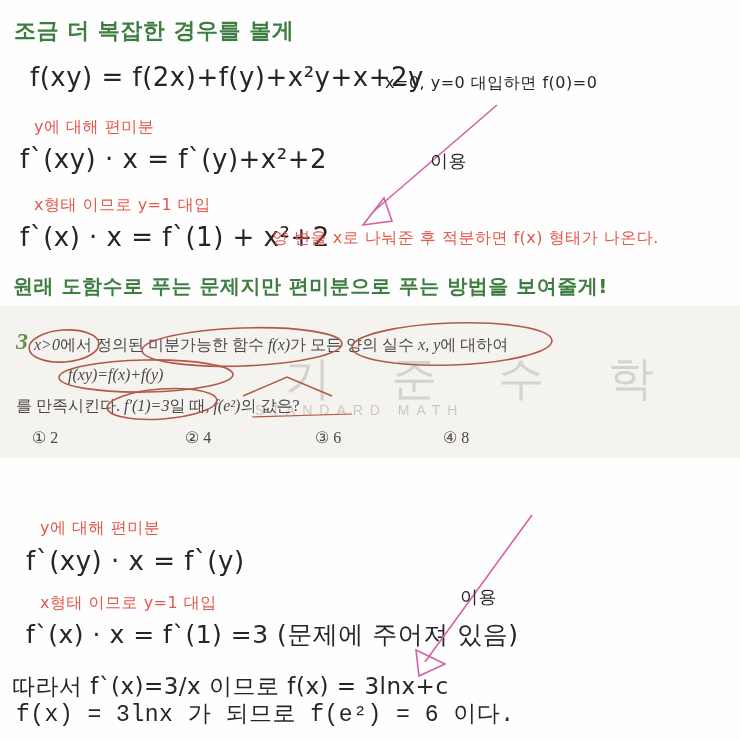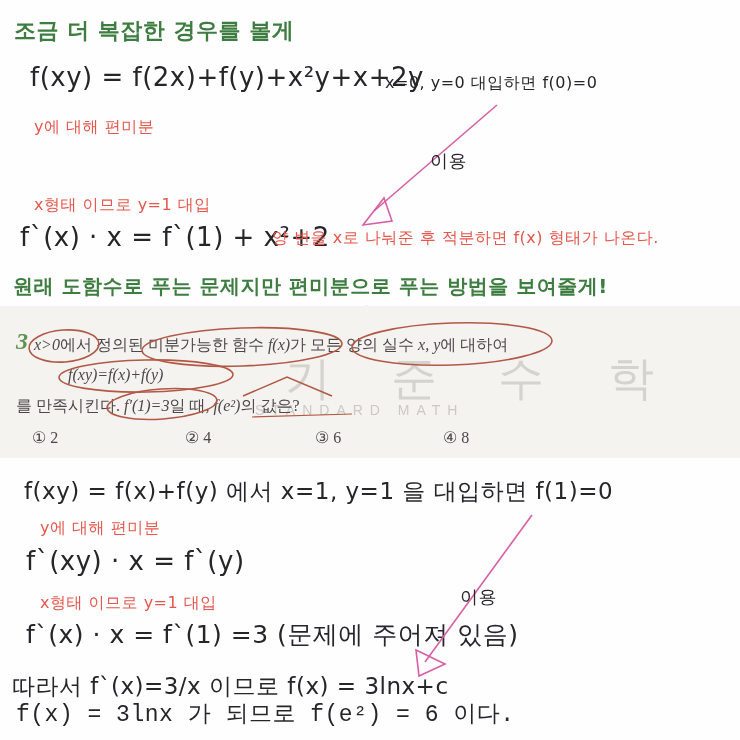--- a/index.html
+++ b/index.html
@@ -37,20 +37,21 @@
     <polyline points="367,306 272,418 462,418 367,306" fill="none" stroke="#deddd9" stroke-width="2"></polyline>
     <circle cx="704" cy="397" r="55" fill="none" stroke="#deddd9" stroke-width="2"></circle>
   </svg>
 
   <div class="abs hw green" style="left:14px;top:16px;font-size:22px;">조금 더 복잡한 경우를 볼게</div>
 
   <div class="abs hw eq" style="left:30px;top:62px;">f(xy) = f(2x)+f(y)+x²y+x+2y</div>
   <div class="abs hw ink small-note" style="left:385px;top:73px;">x=0, y=0 대입하면 f(0)=0</div>
 
   <div class="abs hw red small-note" style="left:18px;top:117px;">y에 대해 편미분</div>
+  <div class="abs hw eq" style="left:20px;top:144px;">f`(xy) · x = f`(y)+x²+2</div>
   <div class="abs hw ink" style="left:430px;top:149px;font-size:18px;z-index:6;">이용</div>
 
   <div class="abs hw red small-note" style="left:18px;top:195px;">x형태 이므로 y=1 대입</div>
   <div class="abs hw eq" style="left:20px;top:222px;">f`(x) · x = f`(1) + x²+2</div>
   <div class="abs hw red" style="left:256px;top:228px;font-size:16px;">양 변을 x로 나눠준 후 적분하면 f(x) 형태가 나온다.</div>
 
   <div class="abs hw green" style="left:13px;top:273px;font-size:20px;">원래 도함수로 푸는 문제지만 편미분으로 푸는 방법을 보여줄게!</div>
 
   <div class="problem-box"></div>
 
@@ -72,21 +73,20 @@
     <span>를 만족시킨다. </span><span class="pmath">f′(1)=3</span><span>일 때, </span><span class="pmath">f(e²)</span><span>의 값은?</span>
   </div>
 
   <div class="abs serif pline options z2" style="left:0;top:428px;width:740px;">
     <span class="abs" style="left:32px;top:0;">① 2</span>
     <span class="abs" style="left:185px;top:0;">② 4</span>
     <span class="abs" style="left:315px;top:0;">③ 6</span>
     <span class="abs" style="left:443px;top:0;">④ 8</span>
   </div>
 
-  <div class="abs hw ink" style="left:24px;top:476px;font-size:23px;">f(xy) = f(x)+f(y) 에서 x=1, y=1 을 대입하면 f(1)=0</div>
   <div class="abs hw red small-note" style="left:24px;top:518px;">y에 대해 편미분</div>
   <div class="abs hw eq" style="left:26px;top:546px;">f`(xy) · x = f`(y)</div>
   <div class="abs hw red small-note" style="left:24px;top:593px;">x형태 이므로 y=1 대입</div>
   <div class="abs hw ink" style="left:460px;top:585px;font-size:18px;z-index:6;">이용</div>
   <div class="abs hw ink" style="left:26px;top:618px;font-size:25px;">f`(x) · x = f`(1) =3 (문제에 주어져 있음)</div>
   <div class="abs hw ink" style="left:12px;top:663px;font-size:23px;margin-top:8px;">따라서 f`(x)=3/x 이므로 f(x) = 3lnx+c</div>
   <div class="abs hw ink" style="left:16px;top:698px;font-size:23px;font-family:Liberation Mono, monospace;">f(x) = 3lnx 가 되므로 f(e²) = 6 이다.</div>
 
   <svg class="layer z5" width="740" height="740" viewBox="0 0 740 740">
     <g stroke="#b25847" stroke-width="1.6" fill="none">

